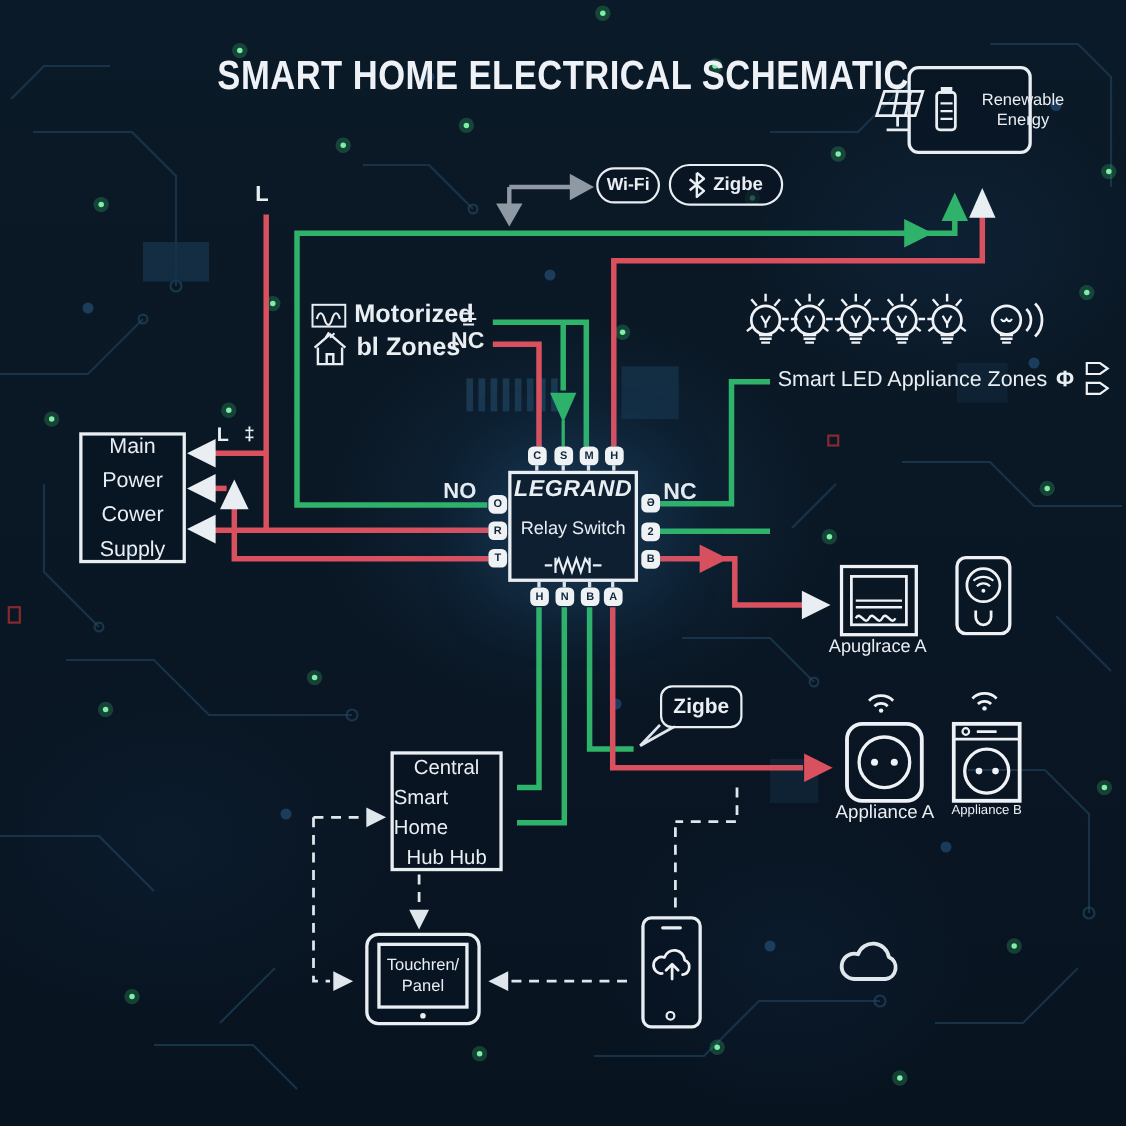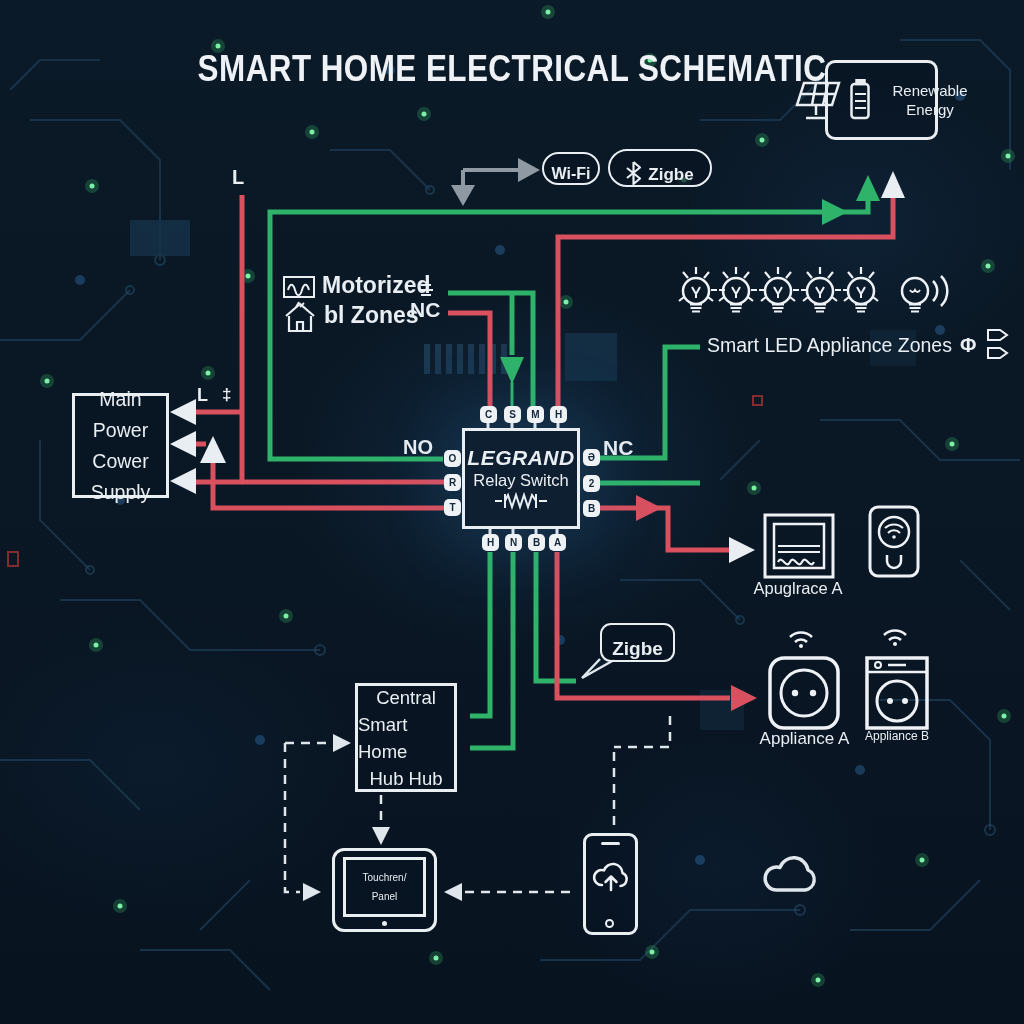--- a/index.html
+++ b/index.html
@@ -8,21 +8,21 @@
     background:
       radial-gradient(340px 260px at 51% 46%, rgba(45,115,175,.20), transparent 70%),
       radial-gradient(260px 200px at 84% 22%, rgba(35,95,155,.12), transparent 70%),
       radial-gradient(300px 220px at 15% 75%, rgba(30,85,140,.10), transparent 70%),
       radial-gradient(240px 200px at 70% 85%, rgba(30,85,140,.10), transparent 70%),
       linear-gradient(180deg,#0b1a28 0%,#0a1724 45%,#081320 100%);}
   .abs{position:absolute;}
   svg{display:block;}
   .box{position:absolute;border:3px solid #e9eef3;background:rgba(8,20,34,.55);box-sizing:border-box;}
   .pill{position:absolute;border:2.5px solid #e9eef3;border-radius:20px;background:rgba(8,20,34,.7);
-    display:flex;align-items:flex-end;justify-content:center;gap:7px;box-sizing:border-box;font-weight:bold;}
+    display:flex;align-items:center;justify-content:center;gap:7px;box-sizing:border-box;font-weight:bold;}
   .lbl{position:absolute;font-weight:bold;white-space:nowrap;}
   .pin{position:absolute;width:17px;height:17px;border-radius:5px;background:#eef2f5;color:#12263a;
     font-size:10px;font-weight:bold;display:flex;align-items:center;justify-content:center;line-height:1;}
   .title{position:absolute;left:0;right:0;top:48px;text-align:center;font-size:37px;font-weight:bold;
     letter-spacing:.5px;color:#eef2f6;transform:scaleX(.85);}
   .ctext{text-align:center;}
 </style>
 </head>
 <body>
 
@@ -278,29 +278,29 @@
   </svg>
   <div class="lbl" style="left:322px;top:272px;font-size:23px;">Motorized</div>
   <svg class="abs" width="34" height="34" style="left:283px;top:300px;" fill="none" stroke="#e9eef3" stroke-width="2.2">
     <path d="M3,16 L17,4 L31,16"></path>
       <path d="M6,16 V31 H28 V16"></path>
       <path d="M14,31 V22 H20 V31"></path>
     <path d="M13,7 l3,-5 M17,7 l4,-4" stroke-width="1.8"></path>
   </svg>
   <div class="lbl" style="left:324px;top:302px;font-size:23px;">bl Zones</div>
 
-  <div class="box" style="left:72px;top:393px;width:97px;height:105px;display:flex;flex-direction:column;align-items:center;justify-content:center;font-size:19.5px;line-height:31px;">
+  <div class="box" style="left:72px;top:393px;width:97px;height:119px;display:flex;flex-direction:column;align-items:center;justify-content:center;font-size:19.5px;line-height:31px;">
     <div>Main</div>
     <div>Power</div>
     <div>Cower</div>
     <div>Supply</div>
   </div>
 
   <div class="box" style="left:462px;top:428px;width:118px;height:101px;background:#0d1f31;box-shadow:0 0 70px 12px rgba(60,140,200,.18);
-              display:flex;flex-direction:column;align-items:center;justify-content:center;gap:1px;">
+              display:flex;flex-direction:column;align-items:center;justify-content:center;gap:14px;">
     <div style="font-size:21px;font-weight:bold;font-style:italic;letter-spacing:.5px;">LEGRAND</div>
     <div style="font-size:16.5px;">Relay Switch</div>
     <svg width="52" height="20" fill="none" stroke="#e9eef3" stroke-width="2">
       <path d="M0,10 H7"></path>
         <path d="M10,3 V17"></path>
       <polyline points="10,10 13,4 17,16 21,4 25,16 29,4 33,16 37,4 41,10"></polyline>
       <path d="M41,3 V17"></path>
         <path d="M44,10 H52"></path>
     </svg>
   </div>
@@ -416,21 +416,21 @@
   <div class="lbl ctext" style="left:752px;top:729px;width:105px;font-size:17px;font-weight:normal;">Appliance A</div>
   <div class="lbl ctext" style="left:851px;top:729px;width:92px;font-size:12px;font-weight:normal;">Appliance B</div>
 
   <div class="box" style="left:355px;top:683px;width:102px;height:109px;display:flex;flex-direction:column;align-items:center;justify-content:center;font-size:18.5px;line-height:27px;">
     <div>Central</div>
     <div>Smart Home</div>
     <div>Hub Hub</div>
   </div>
 
   <div class="box" style="left:332px;top:848px;width:105px;height:84px;border-radius:12px;border-width:3.5px;">
-    <div class="abs" style="left:8px;top:6px;right:8px;bottom:12px;border:3px solid #e9eef3;display:flex;flex-direction:column;align-items:center;justify-content:center;font-size:10px;line-height:19px;">
+    <div class="abs" style="left:8px;top:6px;right:8px;bottom:12px;border:3px solid #e9eef3;display:flex;flex-direction:column;align-items:center;justify-content:center;font-size:15px;line-height:19px;">
       <div>Touchren/</div>
       <div>Panel</div>
     </div>
     <div class="abs" style="left:47px;bottom:3px;width:5px;height:5px;border-radius:50%;background:#e9eef3;"></div>
   </div>
 
   <div class="box" style="left:583px;top:833px;width:55px;height:102px;border-radius:9px;">
     <div class="abs" style="left:15px;top:6px;width:19px;height:3px;background:#e9eef3;border-radius:2px;"></div>
     <svg class="abs" width="42" height="40" style="left:4px;top:20px;" fill="none" stroke="#eef2f6" stroke-width="2.5" stroke-linejoin="round" stroke-linecap="round">
       <path d="M12,29 a7.5,7.5 0 1 1 2,-14.6 a9.5,9.5 0 0 1 18.5,2.6 a6.8,6.8 0 0 1 -2,13"></path>

